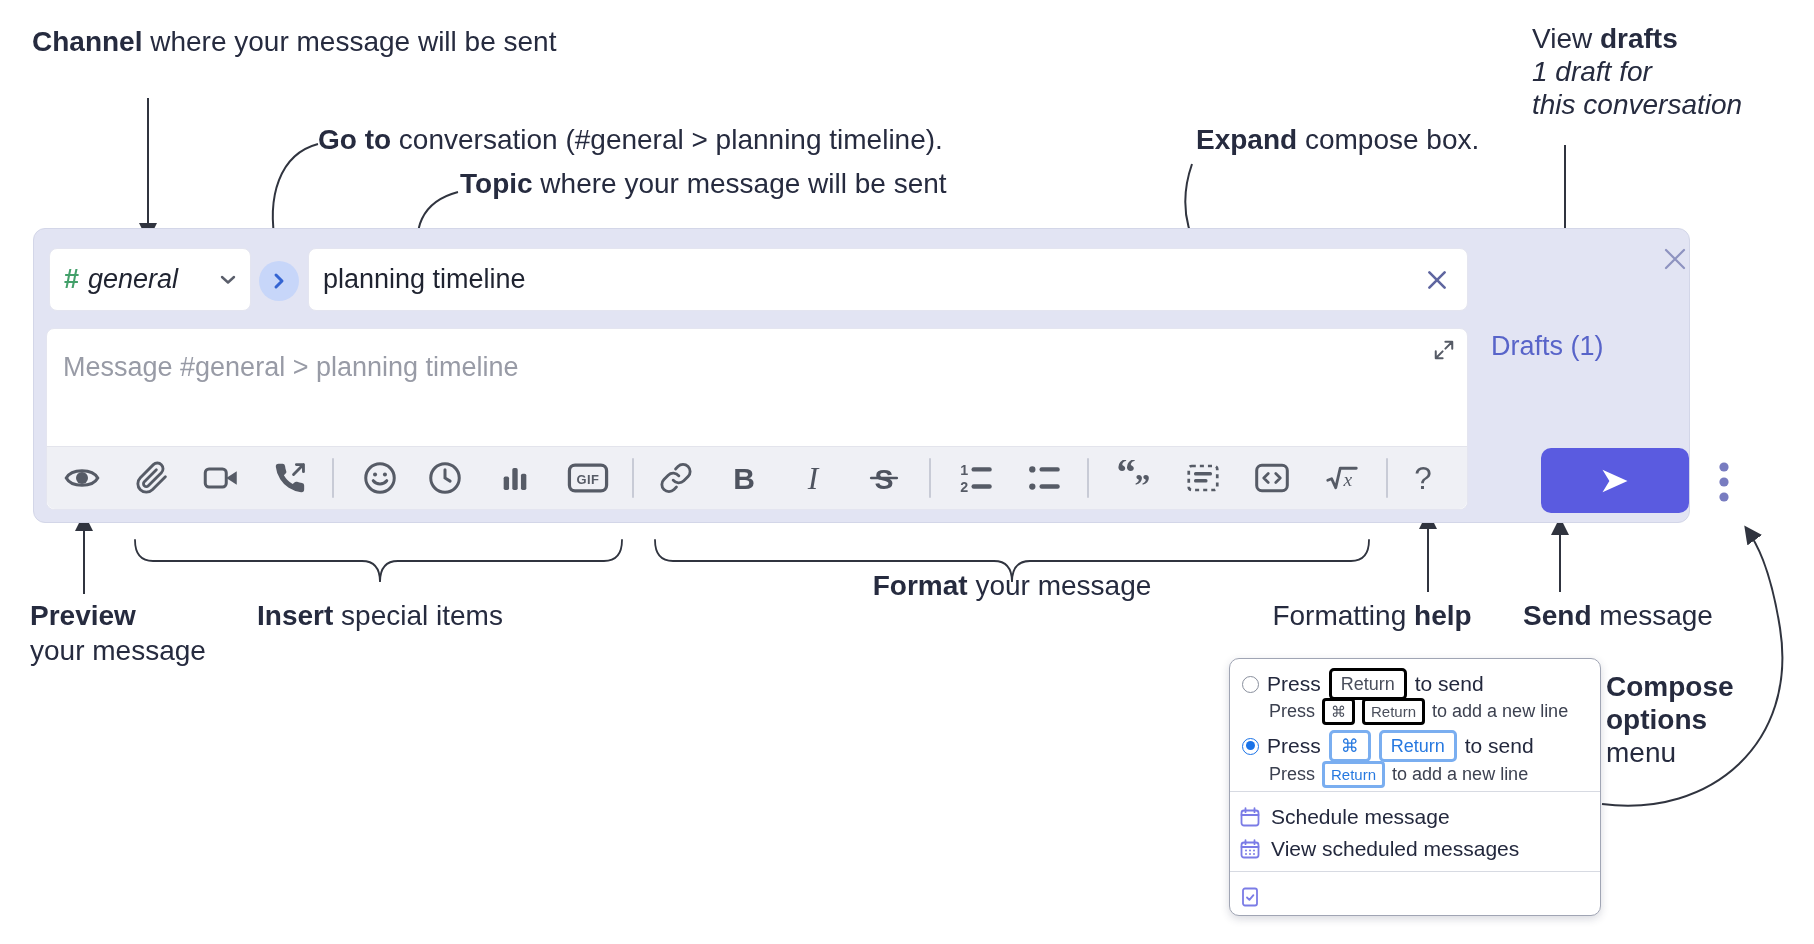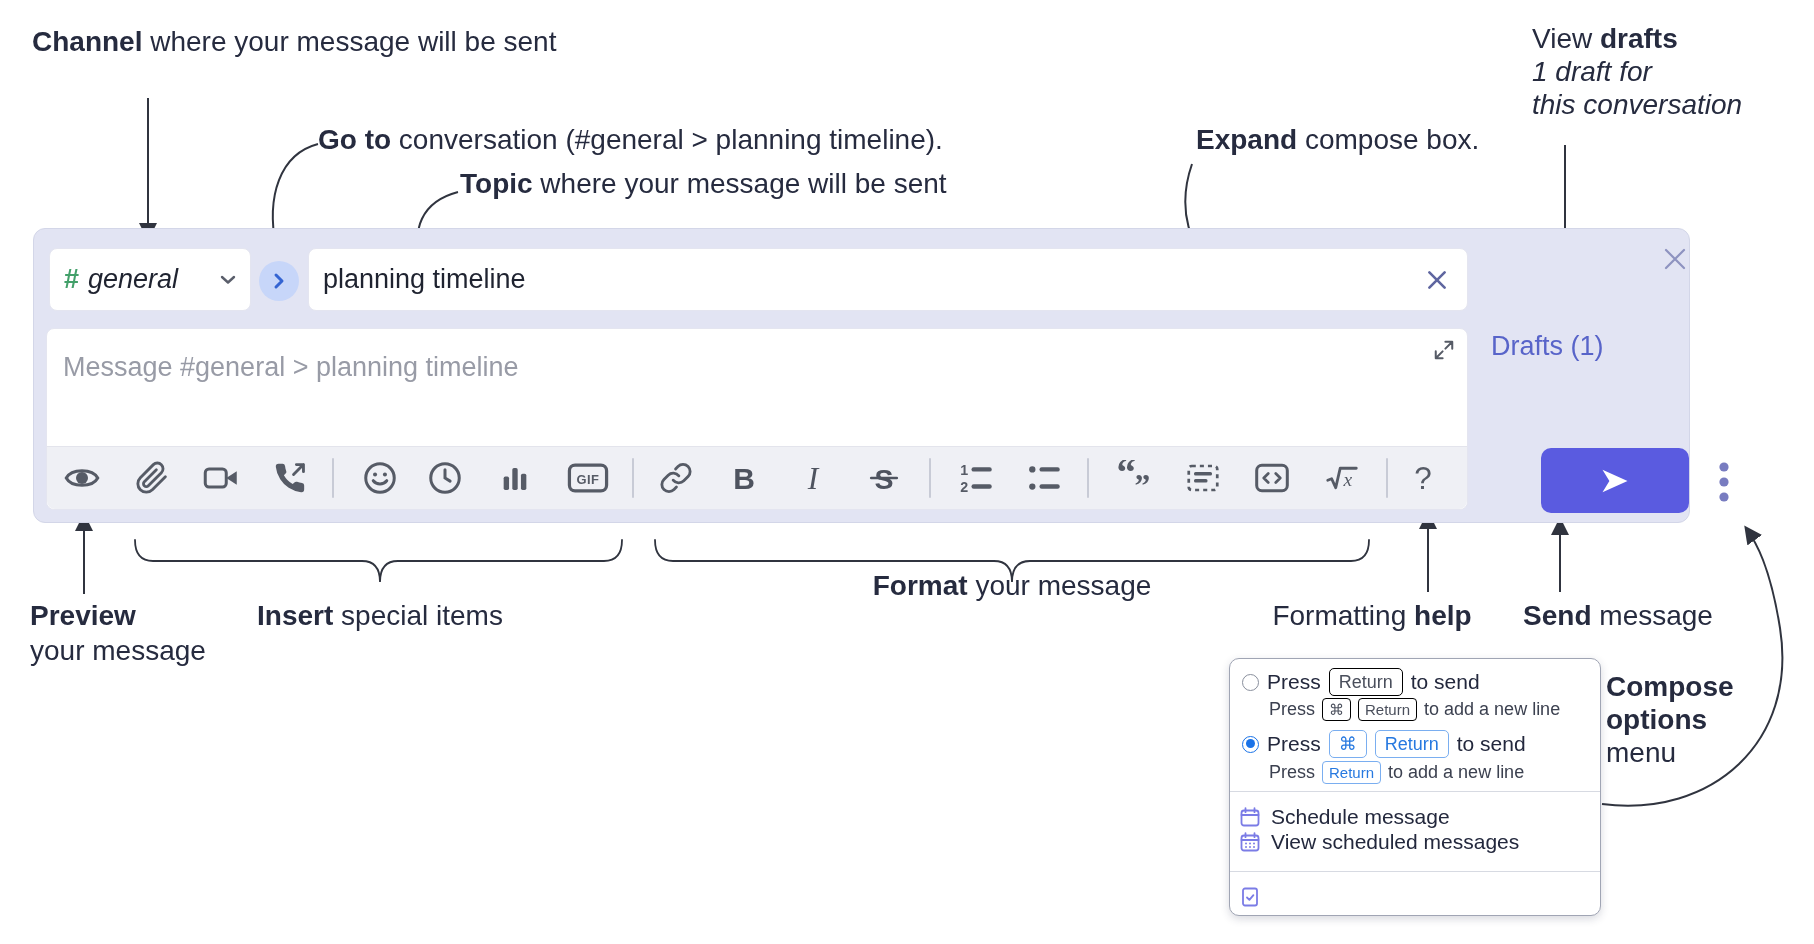--- a/index.html
+++ b/index.html
@@ -38,21 +38,21 @@
   .send-btn{position:absolute;left:1507px;top:219px;width:148px;height:65px;background:var(--accent,#5a5be0);
             border-radius:10px;display:flex;align-items:center;justify-content:center;cursor:pointer;}
   .vdots{position:absolute;left:1684px;top:232px;cursor:pointer;display:flex;}
   .close-x{position:absolute;left:1627px;top:16px;cursor:pointer;display:flex;}
   
   .popup{position:absolute;left:1229px;top:658px;width:372px;height:258px;background:#fff;
          border:1.5px solid #a0a5b4;border-radius:10px;box-shadow:0 3px 8px rgba(40,45,80,.18);box-sizing:border-box;}
   .prow{position:absolute;left:0;width:100%;}
   .ptxt{font-size:21px;color:#23283d;display:flex;align-items:center;gap:8px;white-space:nowrap;}
   .psub{font-size:18px;color:#3c4150;display:flex;align-items:center;gap:7px;white-space:nowrap;}
-  .kbd{display:inline-block;border:1px solid #000000;border-radius:5px;background:#fff;color:#4a4f5c;
+  .kbd{display:inline-block;border:3px solid #000000;border-radius:5px;background:#fff;color:#4a4f5c;
        font-size:18px;line-height:26px;padding:0 9px;}
   .kbd.sm{font-size:15px;line-height:21px;padding:0 6px;border-radius:4px;}
   .kbd.blue{border-color:#7aaef0;color:var(--kbd_blue,#2779e0);}
   .radio{width:17px;height:17px;border:1.5px solid #898f9d;border-radius:50%;box-sizing:border-box;
          display:inline-block;cursor:pointer;flex:none;}
   .radio.sel{border-color:#1a73e8;position:relative;}
   .radio.sel i{position:absolute;left:2.5px;top:2.5px;width:9px;height:9px;border-radius:50%;background:#1a73e8;display:block;}
   .pitem{display:flex;align-items:center;gap:11px;padding-left:10px;height:32px;font-size:21px;color:#23283d;cursor:pointer;white-space:nowrap;}
   .pdiv{position:absolute;left:0;width:100%;height:1px;background:#d7dae2;}
   svg.ic{display:block;}
@@ -366,21 +366,21 @@
 
   <div class="pdiv" style="top:132px;"></div>
 
   <div class="prow pitem" style="top:142px;">
     <svg class="ic" width="20" height="20" viewBox="0 0 20 20" fill="none" stroke="#7b7ce6" stroke-width="1.8" stroke-linecap="round">
         <rect x="1.5" y="3.5" width="17" height="15" rx="2.5"></rect>
         <path d="M5.5 1.2v4M14.5 1.2v4M1.5 8h17"></path>
       </svg>
     <span>Schedule message</span>
   </div>
-  <div class="prow pitem" style="top:167px;">
+  <div class="prow pitem" style="top:174px;">
     <svg class="ic" width="20" height="20" viewBox="0 0 20 20" fill="none" stroke="#7b7ce6" stroke-width="1.8" stroke-linecap="round">
         <rect x="1.5" y="3.5" width="17" height="15" rx="2.5"></rect>
         <path d="M5.5 1.2v4M14.5 1.2v4M1.5 8h17"></path>
         <g fill="#7b7ce6" stroke="none">
           <circle cx="6" cy="11.5" r="1"></circle>
           <circle cx="10" cy="11.5" r="1"></circle>
           <circle cx="14" cy="11.5" r="1"></circle>
           <circle cx="6" cy="15" r="1"></circle>
           <circle cx="10" cy="15" r="1"></circle>
           <circle cx="14" cy="15" r="1"></circle>

